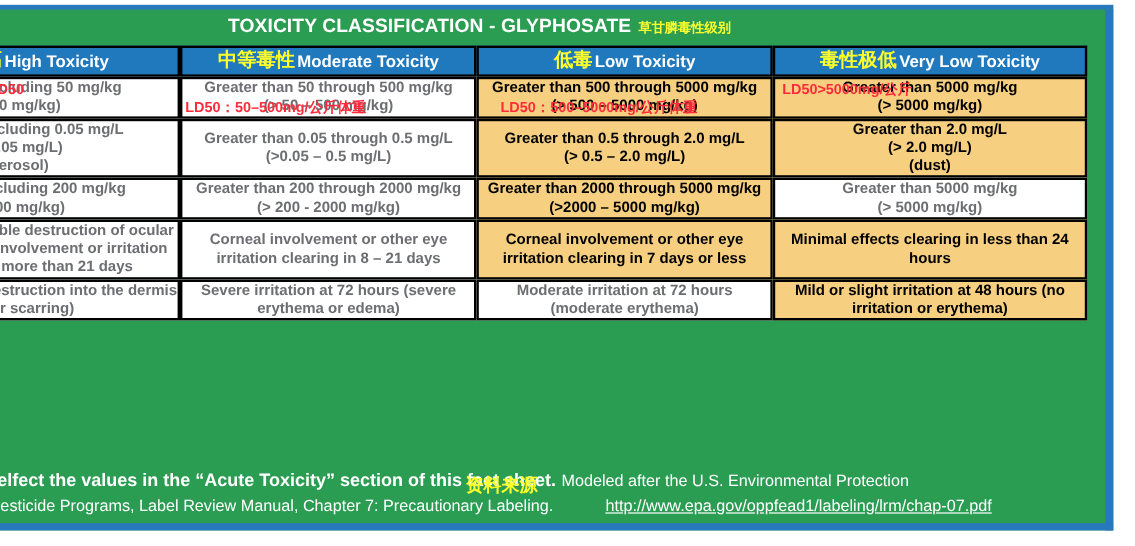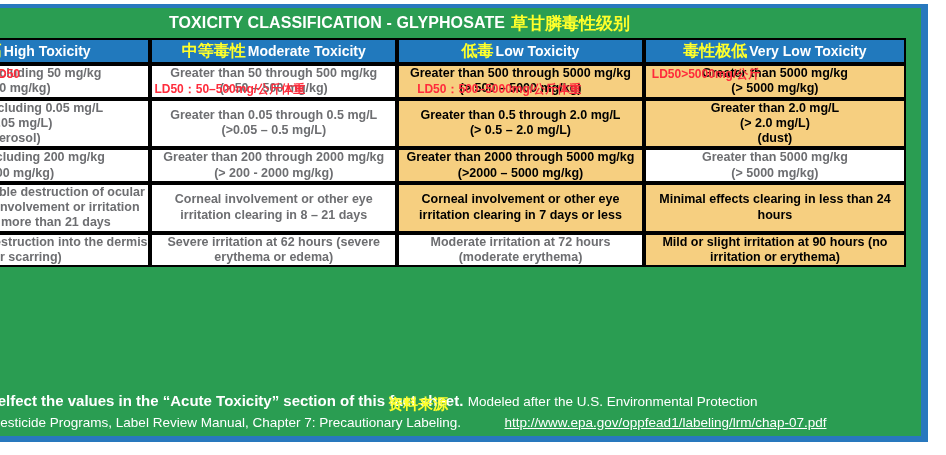--- a/index.html
+++ b/index.html
@@ -45,21 +45,21 @@
     white-space: nowrap;
   }
   .title-en {
     color: #ffffff;
     font-size: 16px;
     font-weight: bold;
     letter-spacing: .1px;
   }
   .title-cn {
     color: #ffff2a;
-    font-size: 17px;
+    font-size: 11px;
     font-weight: bold;
   }
   .title-note {
     color: #ffff2a;
     font-size: 11px;
     font-weight: bold;
     margin-left: 4px;
   }
 
   
@@ -323,29 +323,29 @@
           </td>
         </tr>
 
         <tr>
           <td class="dcell plain">
             
             <span class="cell-text">Corrosive (tissue destruction into the dermis and/or scarring)</span>
           </td>
           <td class="dcell plain">
             
-            <span class="cell-text">Severe irritation at 62 hours (severe erythema or edema)</span>
+            <span class="cell-text">Severe irritation at 72 hours (severe erythema or edema)</span>
           </td>
           <td class="dcell plain">
             
             <span class="cell-text">Moderate irritation at 72 hours (moderate erythema)</span>
           </td>
           <td class="dcell hl">
             
-            <span class="cell-text">Mild or slight irritation at 90 hours (no irritation or erythema)</span>
+            <span class="cell-text">Mild or slight irritation at 48 hours (no irritation or erythema)</span>
           </td>
         </tr>
       </tbody>
     </table>
 
     <div class="footer">
       <div class="f-line">
         <span class="f-strong">Shaded boxes relfect the values in the “Acute Toxicity” section of this fact sheet.</span>
         <span class="f-normal">Modeled after the U.S. Environmental Protection</span>
       </div>

